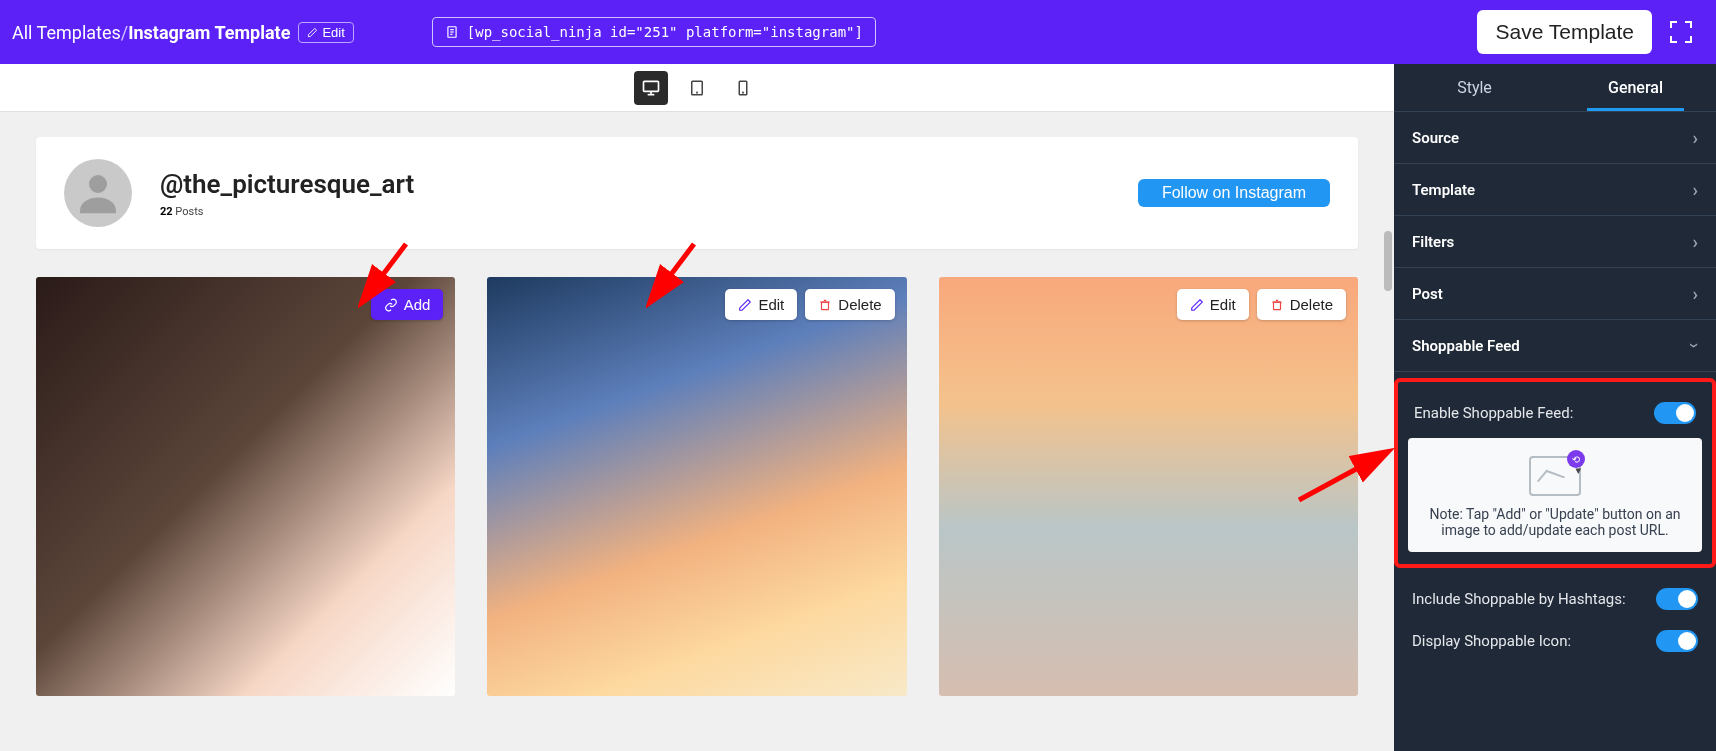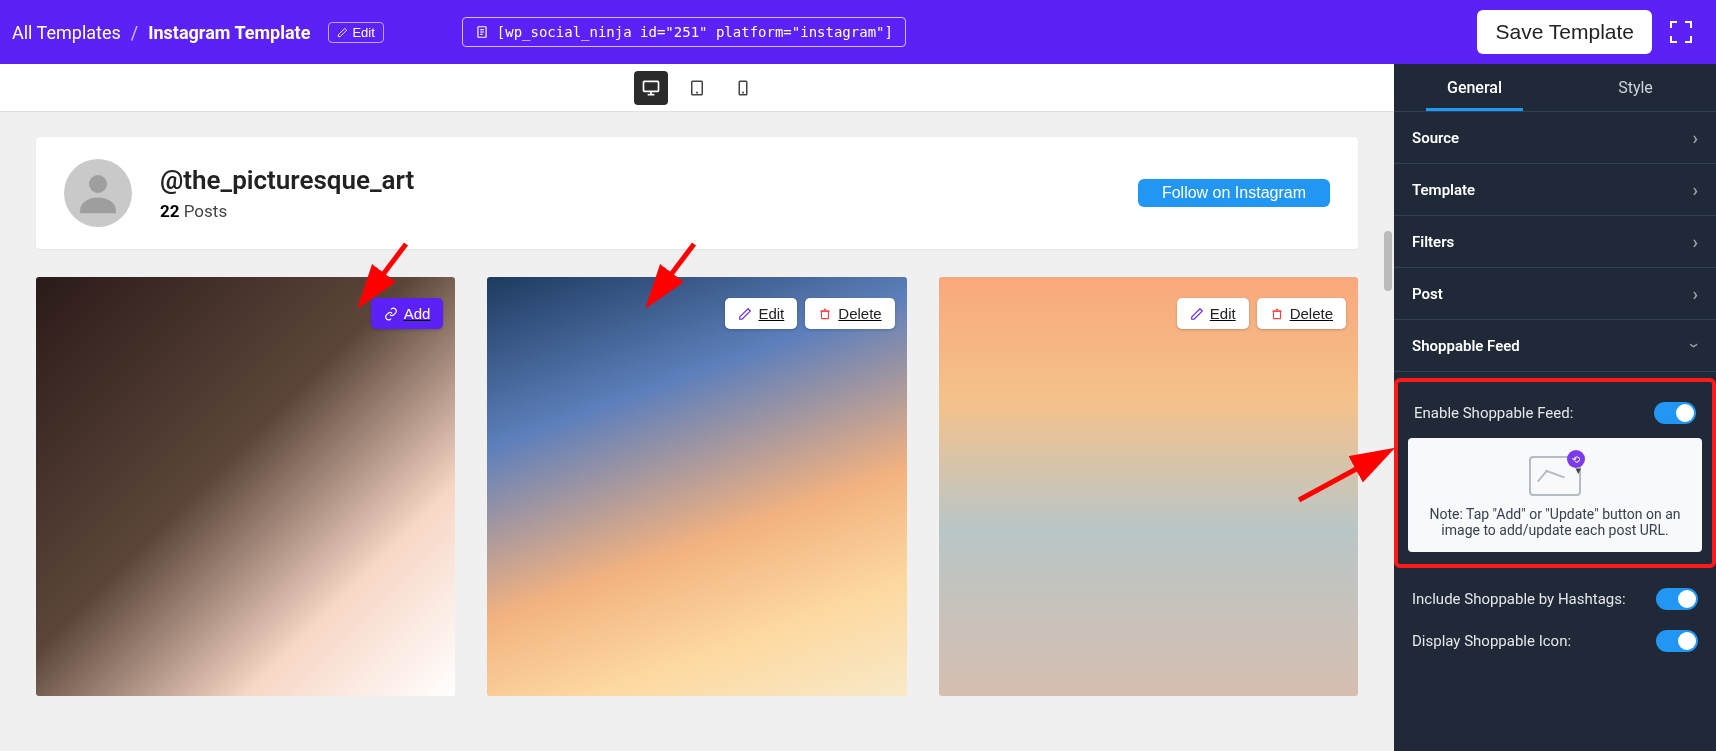--- a/index.html
+++ b/index.html
@@ -1,21 +1,21 @@
 <!DOCTYPE html>
 <html><head>
 <meta charset="utf-8">
 <style>
 * { box-sizing: border-box; margin: 0; padding: 0; }
 body { font-family: -apple-system, BlinkMacSystemFont, "Segoe UI", Roboto, Helvetica, Arial, sans-serif; background: #f0f0f1; overflow: hidden; }
 .app { width: 1716px; height: 751px; display: flex; flex-direction: column; position: relative; }
 
 
 .topbar { height: 64px; background: #5b21f7; display: flex; align-items: center; padding: 0 24px 0 12px; color: #fff; }
-.breadcrumb { display: flex; gap: 10px; font-size: 18px; }
+.breadcrumb { display: flex; font-size: 18px; }
 .breadcrumb a { color: #fff; text-decoration: none; }
 .breadcrumb .sep { color: #d1c4ff; }
 .edit-badge { border: 1px solid #bba9ff; border-radius: 4px; padding: 2px 8px; font-size: 13px; display: inline-flex; align-items: center; gap: 4px; margin-left: 8px; cursor: pointer; color:#fff; background:transparent; }
 .shortcode-box { margin-left: 78px; border: 1px solid #cfc2ff; border-radius: 4px; padding: 6px 12px; display: flex; align-items: center; gap: 8px; font-family: monospace; font-size: 14px; }
 .topbar-right { margin-left: auto; display: flex; align-items: center; gap: 18px; }
 .save-btn { background: #fff; color: #222; border: none; border-radius: 6px; padding: 10px 18px; font-size: 21px; font-weight: 500; cursor: pointer; }
 .expand-icon { width: 22px; height: 22px; border: 2px solid #fff; position: relative; cursor: pointer; }
 .expand-icon::before, .expand-icon::after { content:""; position:absolute; background:#5b21f7; }
 .expand-icon::before { left:5px; right:5px; top:-3px; bottom:-3px; }
 .expand-icon::after { top:5px; bottom:5px; left:-3px; right:-3px; }
@@ -27,28 +27,28 @@
 .device-btn { width: 34px; height: 34px; display: flex; align-items: center; justify-content: center; border-radius: 4px; cursor: pointer; color:#444; }
 .device-btn.active { background: #2b2b2b; color: #fff; }
 
 .canvas-wrap { flex:1; overflow:auto; padding: 18px 36px; background:#f0f0f1; position:relative; }
 .scrollbar-fake { position:absolute; top:112px; right:2px; width:8px; height:60px; background:#bbb; border-radius:4px; }
 
 .profile-card { background:#fff; border-radius:4px; padding: 22px 28px; display:flex; align-items:center; margin-bottom: 28px; box-shadow:0 1px 2px rgba(0,0,0,0.05);}
 .avatar { width:68px; height:68px; border-radius:50%; background:#c9c9c9; display:flex; align-items:center; justify-content:center; margin-right:28px; }
 .avatar svg{ width:54px; height:54px; }
 .profile-info h2 { font-size:26px; font-weight:600; color:#222; margin-bottom:6px; }
-.profile-info .posts { font-size:17px; color:#444; }
+.profile-info .posts { font-size:11px; color:#444; }
 .profile-info .posts b { font-weight:700; color:#000;}
 .follow-btn { margin-left:auto; background:#2196f3; color:#fff; border:none; border-radius:6px; padding:5px 24px; font-size:16px; cursor:pointer;}
 
 .grid { display:grid; grid-template-columns: repeat(3, 1fr); gap: 32px; }
 .card { position:relative; aspect-ratio:1/1; border-radius:3px; overflow:hidden; }
 .card-img { width:100%; height:100%; }
-.card-actions { position:absolute; top:21px; right:12px; display:flex; gap:8px;text-decoration:underline; }
+.card-actions { position:absolute; top:12px; right:12px; display:flex; gap:8px; }
 .pill { background:#fff; border-radius:5px; padding:7px 13px; font-size:15px; display:inline-flex; align-items:center; gap:6px; cursor:pointer; color:#222; border:none; box-shadow:0 1px 3px rgba(0,0,0,0.2);}
 .pill.primary { background:#5b21f7; color:#fff; }
 .pill svg { width:14px; height:14px; }
 
 
 .sidebar { width: 322px; background:#1f2937; color:#e5e7eb; display:flex; flex-direction:column; font-size:15px;}
 .tabs { display:flex; }
 .tab { flex:1; text-align:center; padding:14px 0; cursor:pointer; font-size:16px; color:#cbd5e1; position:relative;}
 .tab.active { color:#fff; font-weight:500; }
 .tab.active::after { content:""; position:absolute; bottom:0; left:20%; right:20%; height:3px; background:#1d9bf0; }
@@ -208,22 +208,22 @@
           <line x1="48" y1="5" x2="8" y2="58" stroke="#ff0000" stroke-width="5" marker-end="url(#ah1)"></line>
         </svg>
         <svg style="position:absolute;left:646px;top:120px;pointer-events:none" width="60" height="70">
           <line x1="48" y1="5" x2="8" y2="58" stroke="#ff0000" stroke-width="5" marker-end="url(#ah1)"></line>
         </svg>
       </div>
     </div>
 
     <div class="sidebar">
       <div class="tabs">
+        <div class="tab">Style</div>
         <div class="tab active">General</div>
-        <div class="tab">Style</div>
       </div>
       <div class="accordion">
         <div class="acc-item">
             <span>Source</span>
             <span class="chev">›</span>
           </div>
         <div class="acc-item">
             <span>Template</span>
             <span class="chev">›</span>
           </div>

